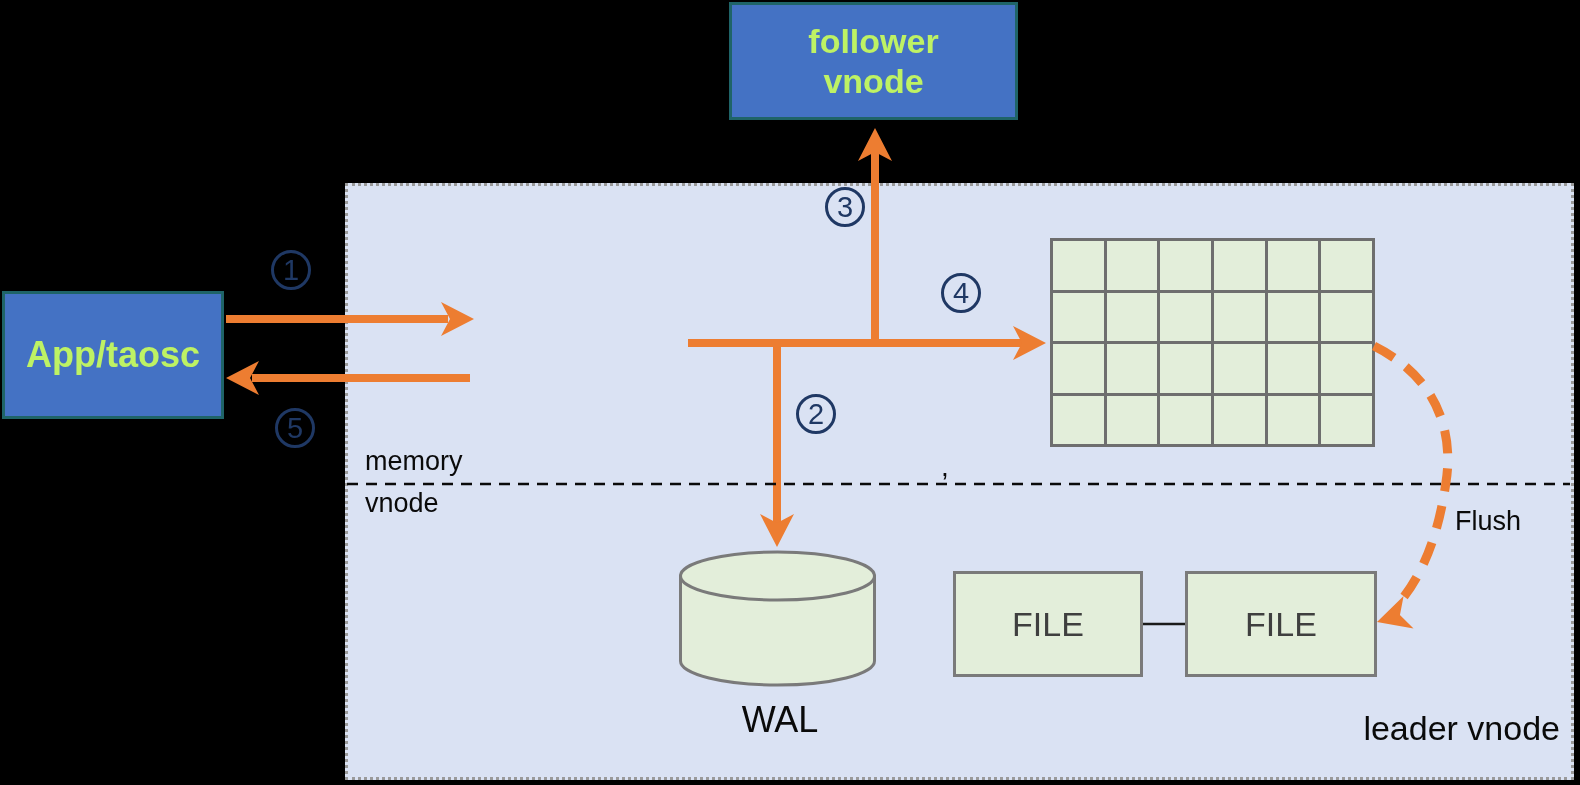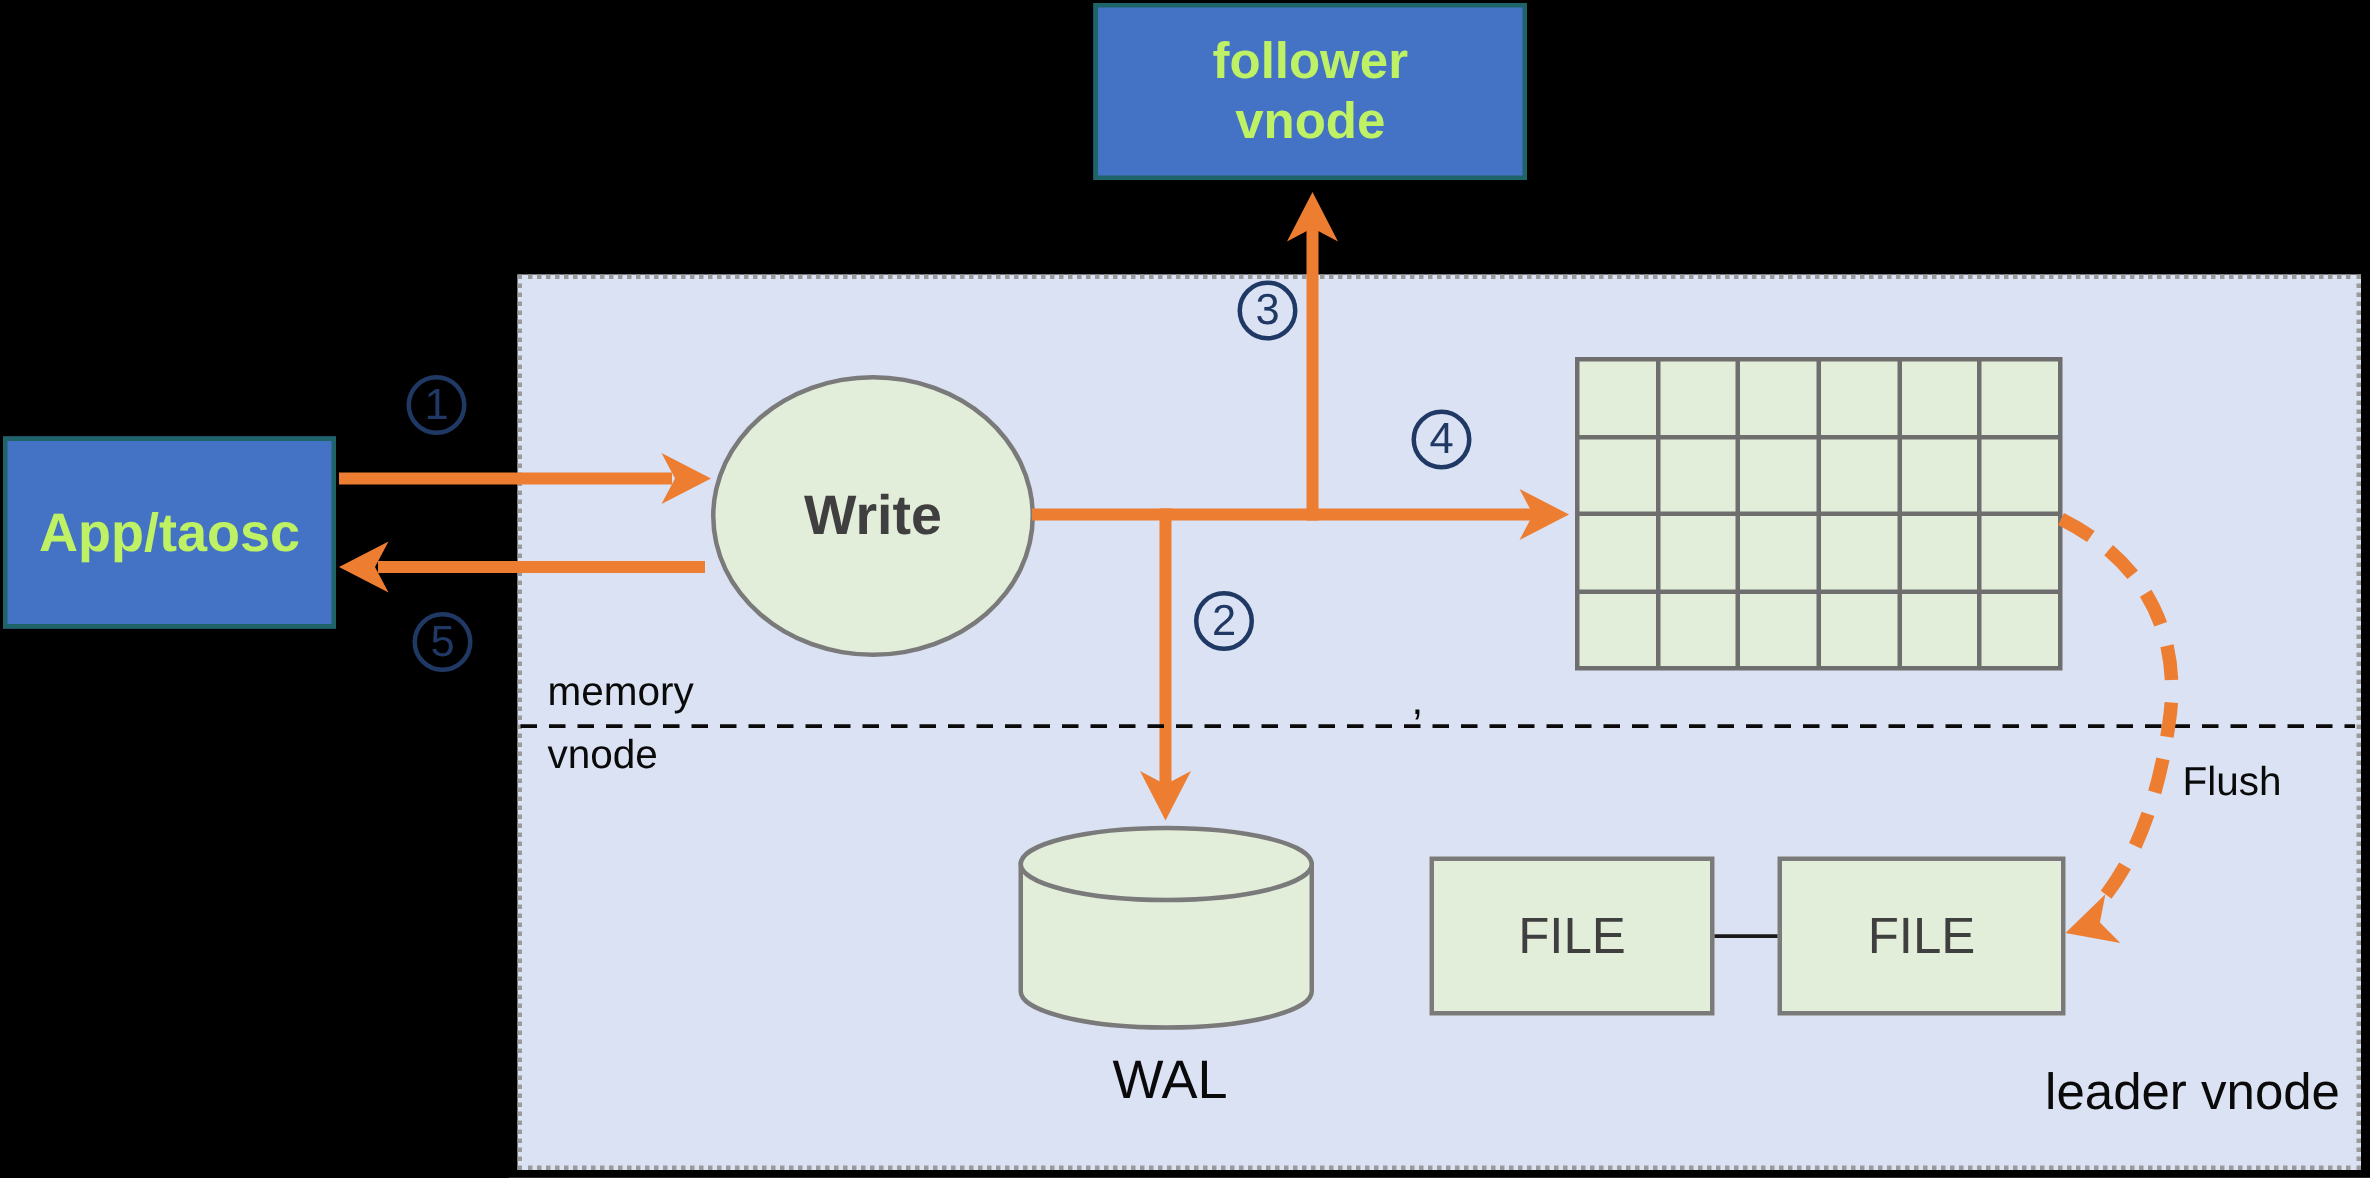--- a/index.html
+++ b/index.html
@@ -108,23 +108,20 @@
     </svg>
   </div>
 
   <div class="file-box file-left">
     <span>FILE</span>
   </div>
   <div class="file-box file-right">
     <span>FILE</span>
   </div>
 
-  <div class="write-circle">
-    <span>Write</span>
-  </div>
 
   <div class="blue-box app-box">
     <span>App/taosc</span>
   </div>
   <div class="blue-box follower-box">
     <span>follower</span>
     <span>vnode</span>
   </div>
 
   <svg class="arrows" viewBox="0 0 1580 785">

